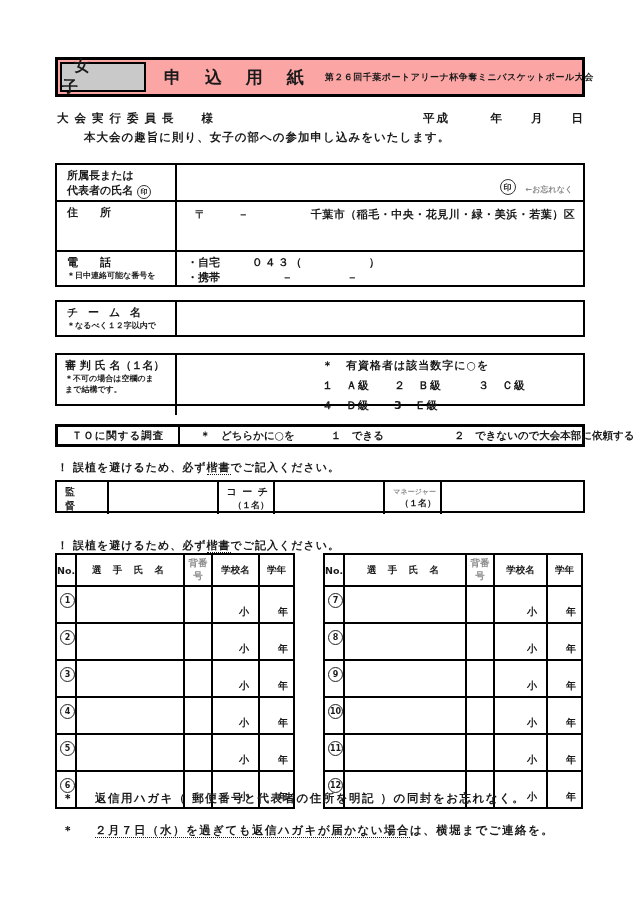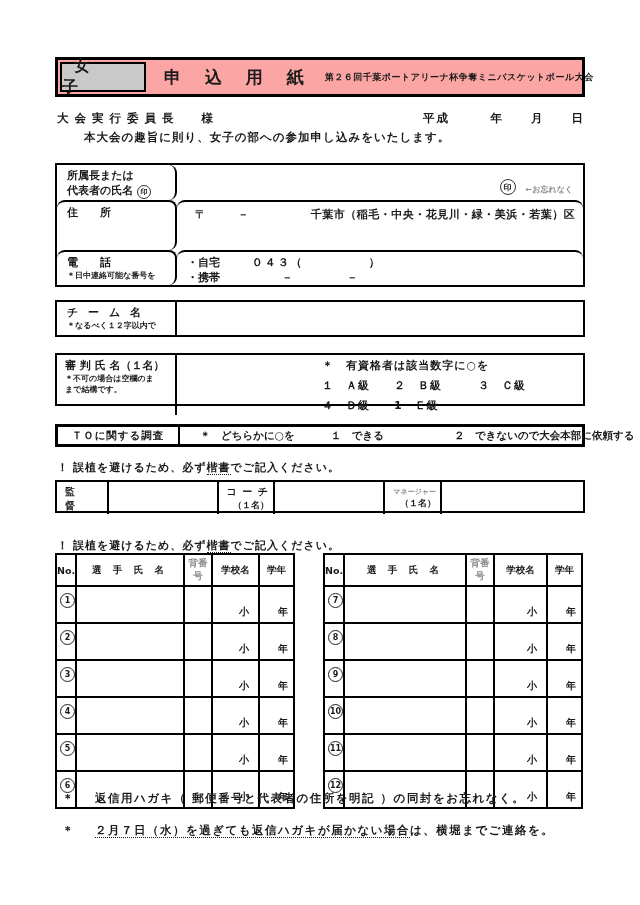--- a/index.html
+++ b/index.html
@@ -29,21 +29,21 @@
   .declaration{position:absolute;left:84px;top:130px;font-size:11.5px;letter-spacing:1px;}
   
   .grid-box{position:absolute;left:55px;width:530px;border:2px solid #000;box-sizing:border-box;background:#fff;}
   .cell{box-sizing:border-box;}
   .lbl{border-right:2px solid #000;}
   .row-divide{border-top:2px solid #000;}
   .small-note{font-size:8px;letter-spacing:0;}
   .u-dot{border-bottom:1px dotted #1a1a1a;}
   
   .info-table{top:163px;display:grid;grid-template-columns:120px 1fr;grid-template-rows:35px 50px 35px;}
-  .info-table .cell{padding:3px 6px 2px 10px;font-size:11px;border-radius:8px;}
+  .info-table .cell{padding:3px 6px 2px 10px;font-size:11px;}
   .rep-value{display:flex;align-items:flex-end;justify-content:flex-end;padding-bottom:5px !important;}
   .seal{
     display:inline-flex;width:14px;height:14px;border:1px solid #333;border-radius:50%;
     font-size:8px;align-items:center;justify-content:center;flex:0 0 auto;font-weight:700;
   }
   .seal.sm{width:12px;height:12px;font-size:7px;}
   .rep-note{font-size:8px;color:#8c8c8c;margin-left:10px;margin-right:4px;}
   .addr-value{padding-top:5px !important;white-space:nowrap;}
   .addr-postal{margin-left:8px;}
   .addr-dash{margin-left:28px;}
@@ -180,21 +180,21 @@
 
   <div class="grid-box ref-table">
     <div class="cell lbl">
       <div>審 判 氏 名（１名）</div>
       <div class="small-note">＊不可の場合は空欄のま</div>
       <div class="small-note">まで結構です。</div>
     </div>
     <div class="cell ref-qual">
       <div>＊　有資格者は該当数字に○を</div>
       <div>１　Ａ級　　２　Ｂ級　　　３　Ｃ級</div>
-      <div>４　Ｄ級　　1　Ｅ級</div>
+      <div>４　Ｄ級　　3　Ｅ級</div>
     </div>
   </div>
 
   <div class="grid-box to-table">
     <div class="cell lbl to-label">ＴＯに関する調査</div>
     <div class="cell to-value">
       <span class="to-instruction">＊　どちらかに○を</span>
       <span class="to-opt1">１　できる</span>
       <span>２　できないので大会本部に依頼する</span>
     </div>

